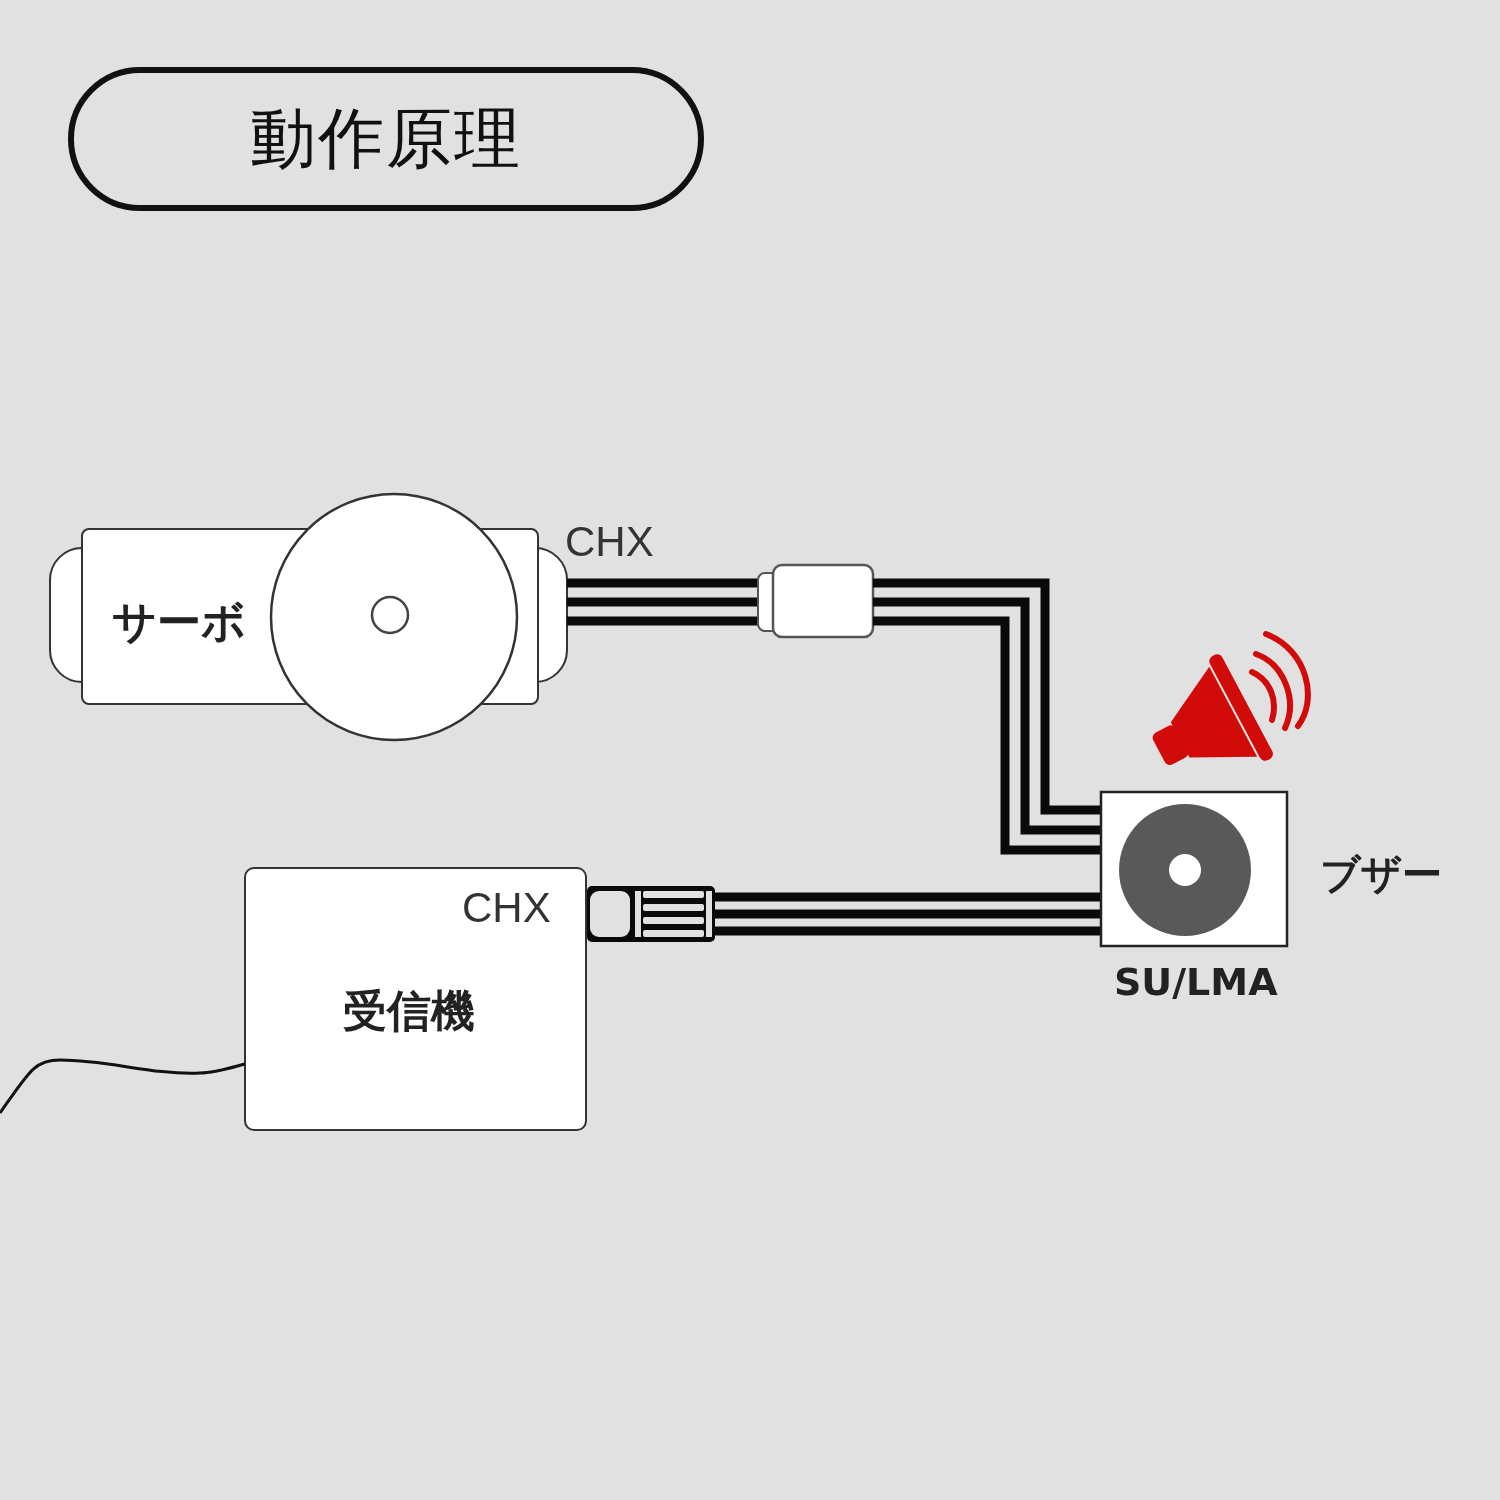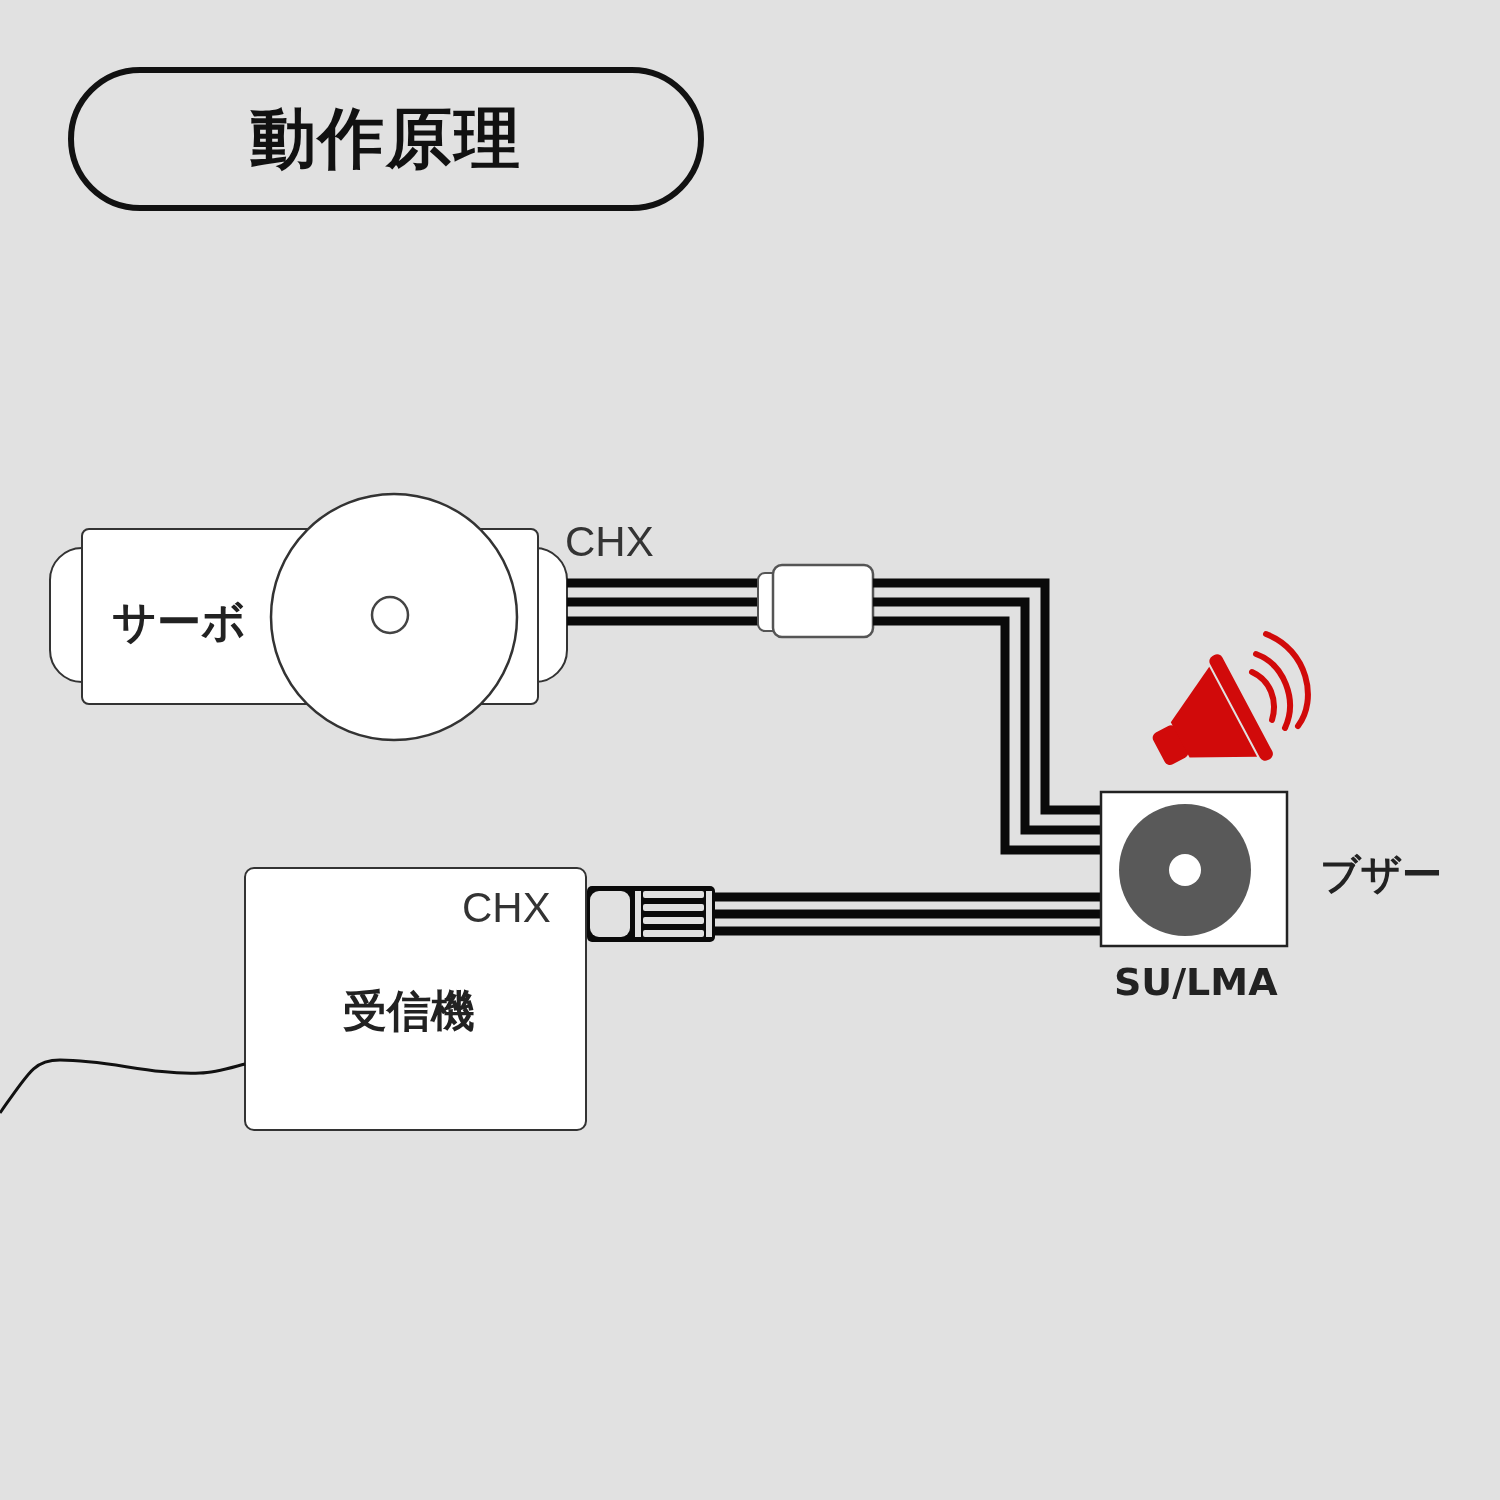--- a/index.html
+++ b/index.html
@@ -14,21 +14,21 @@
     position: absolute;
     left: 68px; top: 67px;
     width: 636px; height: 144px;
     border: 6px solid #111;
     border-radius: 80px;
     box-sizing: border-box;
     display: flex; align-items: center; justify-content: center;
   }
   .title-text {
     font-family: "DejaVu Serif", serif;
-    font-weight: bold;
+    font-weight: normal;
     font-size: 66px;
     color: #111;
     letter-spacing: 2px;
   }
   svg.diagram { position: absolute; left: 0; top: 0; }
   .lbl-jp { font-family: "DejaVu Sans", sans-serif; font-weight: bold; fill: #222; }
   .lbl-chx { font-family: "Liberation Sans", sans-serif; fill: #333; }
   .lbl-model { font-family: "DejaVu Sans", sans-serif; font-weight: bold; fill: #222; }
 </style>
 </head>

